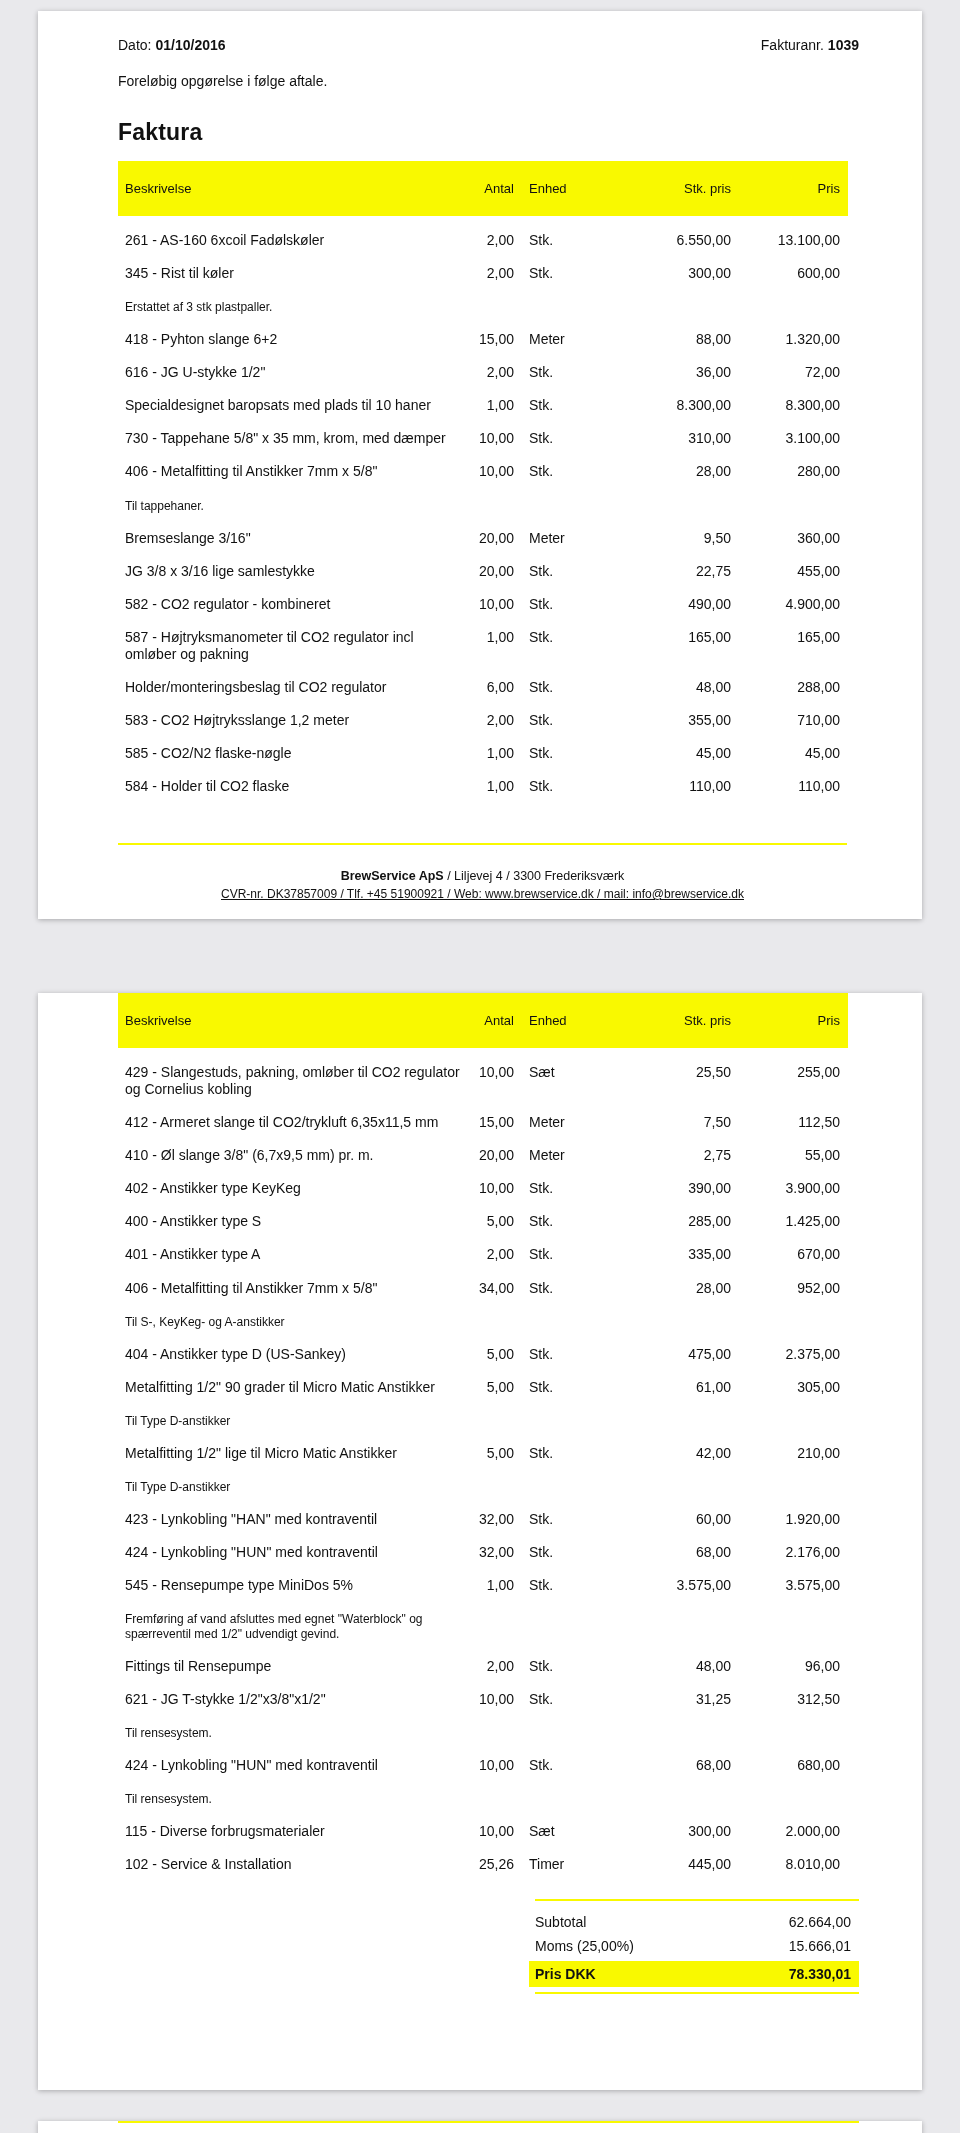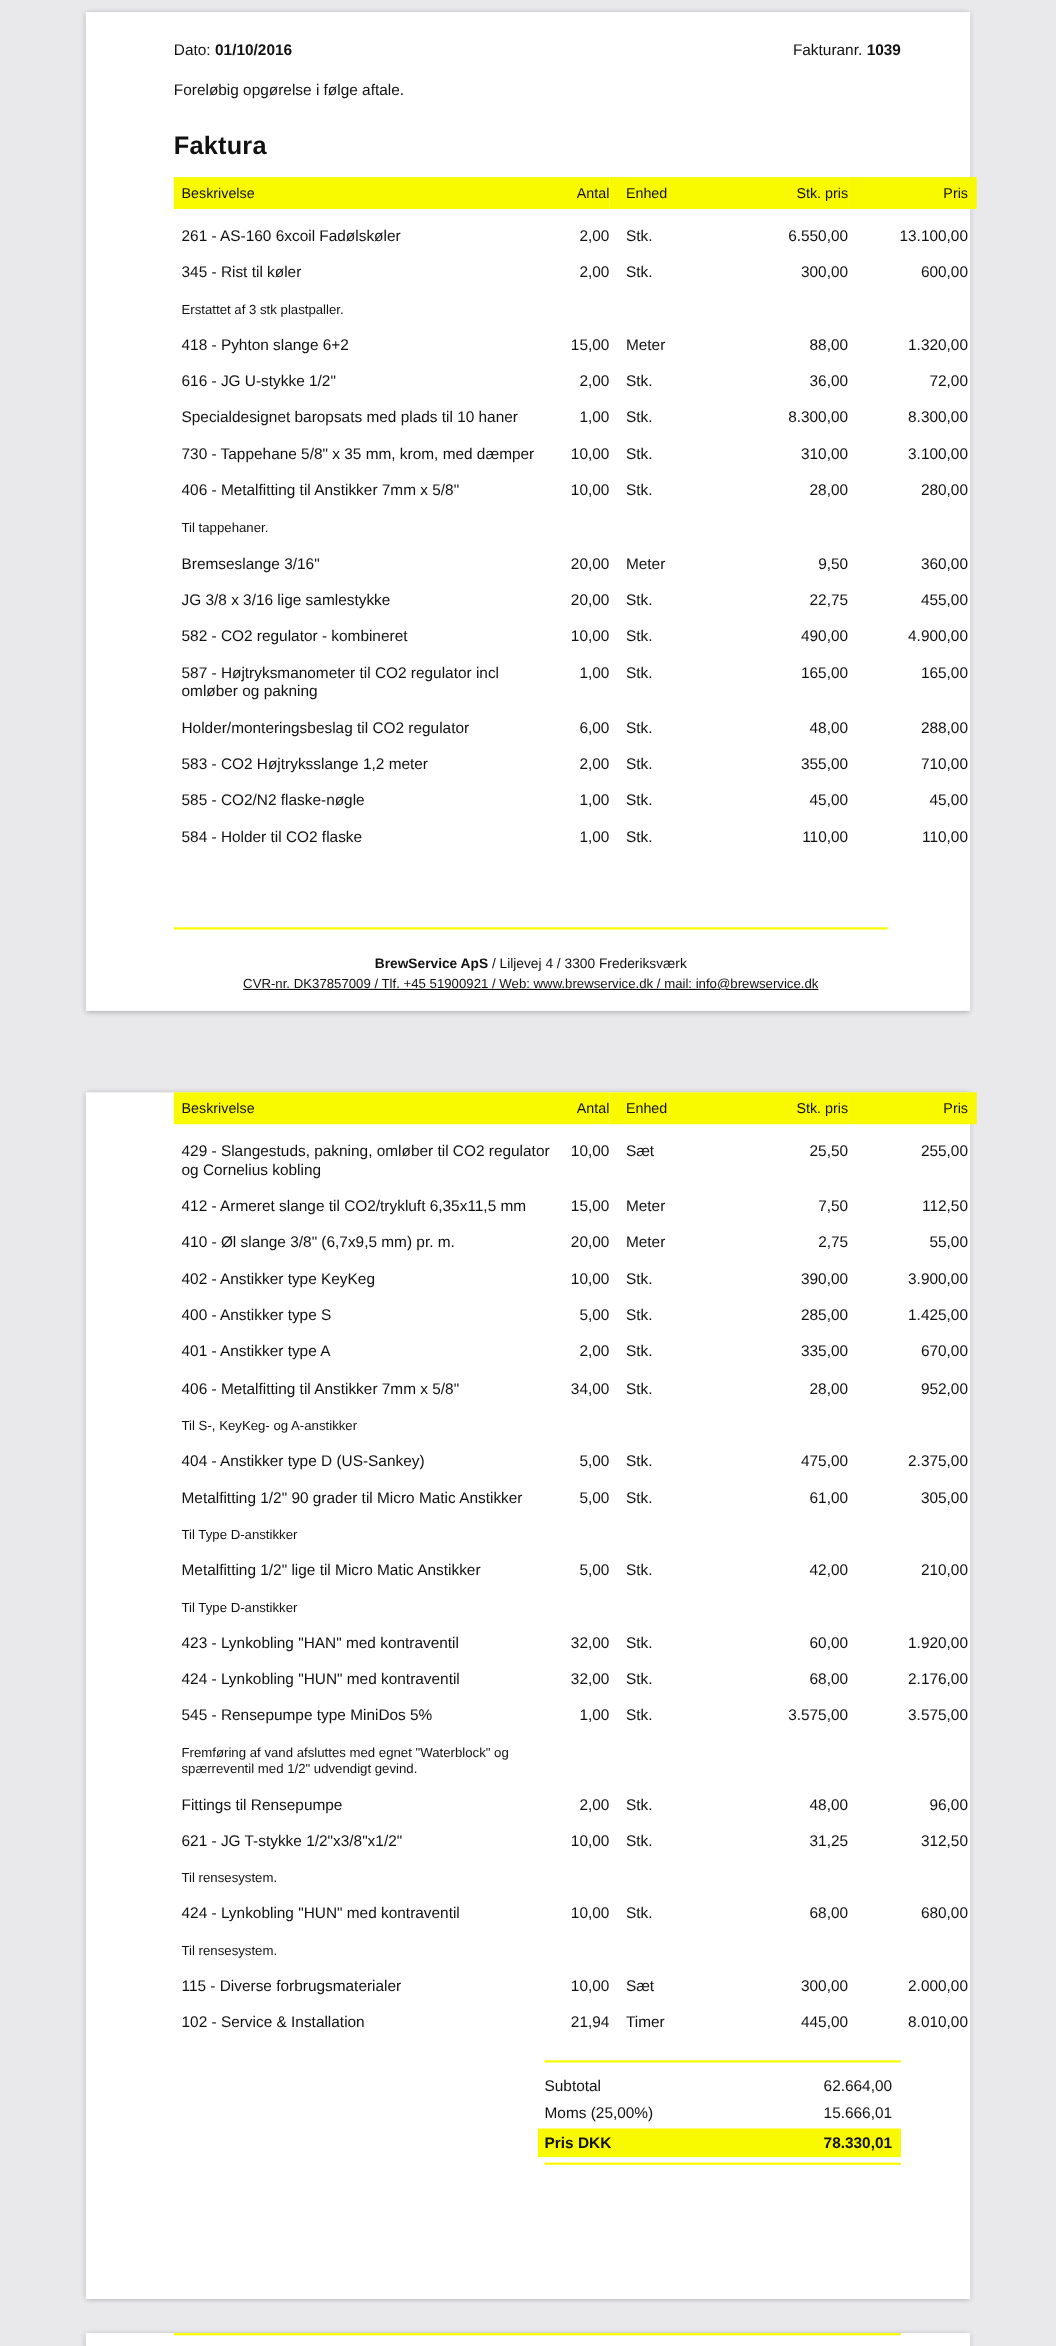--- a/index.html
+++ b/index.html
@@ -6,21 +6,21 @@
   html, body { width:960px; }
   body {
     height:2133px;
     overflow:hidden;
     background:#e9e9ec;
     font-family:"Liberation Sans", sans-serif;
     color:#111;
   }
   .viewport { width:960px; padding-top:11px; }
   .page {
-    width:804px;
+    width:884px;
     margin:0 auto;
     background:#ffffff;
     box-shadow:0 1px 5px rgba(0,0,0,0.28);
     position:relative;
   }
   .page1 { height:908px; }
   .page2 { height:1097px; margin-top:34px; }
   .page3 { height:58px; margin-top:25px; }
   .content { padding:0 63px 0 80px; }
 
@@ -34,21 +34,21 @@
   table.items { width:730px; border-collapse:collapse; table-layout:fixed; margin-top:15px; }
   .col-desc   { width:352px; }
   .col-qty    { width:44px; }
   .col-unit   { width:96px; }
   .col-uprice { width:121px; }
   .col-price  { width:117px; }
   .items th {
     background:#f9f900;
     font-weight:400;
     font-size:13px;
-    padding:7px 0;
+    padding:20px 0;
     white-space:nowrap;
   }
   .items th.c-desc   { text-align:left;  padding-left:7px; }
   .items th.c-qty    { text-align:right; }
   .items th.c-unit   { text-align:left;  padding-left:15px; }
   .items th.c-uprice { text-align:right; }
   .items th.c-price  { text-align:right; padding-right:8px; }
   .items td { vertical-align:top; font-size:14px; padding:8px 0; line-height:1.22; }
   .items td.c-desc   { padding-left:7px; padding-right:6px; }
   .items td.c-qty    { text-align:right; }
@@ -511,21 +511,21 @@
             <td class="c-unit">Sæt</td>
             <td class="c-uprice">300,00</td>
             <td class="c-price">2.000,00</td>
           </tr>
 
           <tr class="item-row">
             <td class="c-desc">
               <div>102 - Service &amp; Installation</div>
 
             </td>
-            <td class="c-qty">21,94</td>
+            <td class="c-qty">25,26</td>
             <td class="c-unit">Timer</td>
             <td class="c-uprice">445,00</td>
             <td class="c-price">8.010,00</td>
           </tr>
         </tbody>
 
       </table>
 
       <div class="totals">
         <div class="yellow-rule top"></div>

